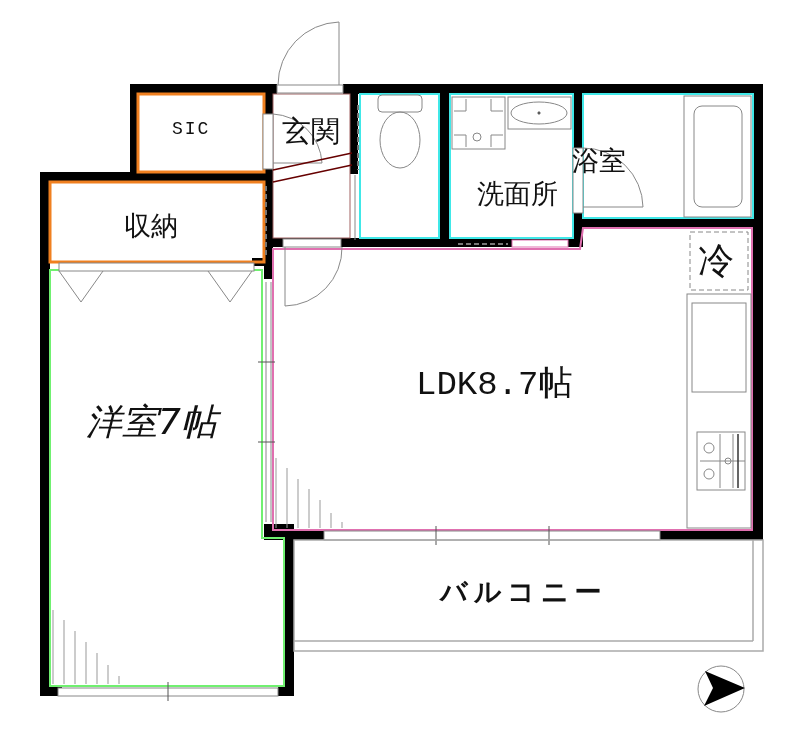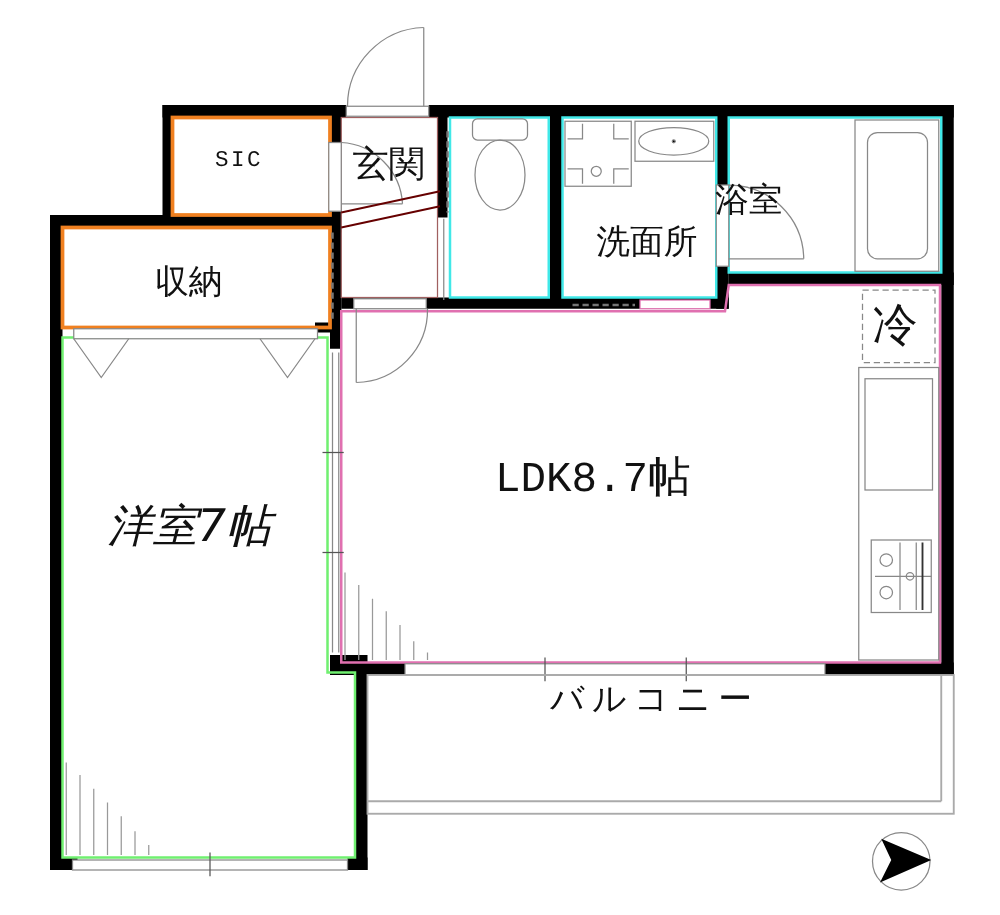--- a/index.html
+++ b/index.html
@@ -5,23 +5,23 @@
   html, body { margin: 0; padding: 0; background: #ffffff; }
   body { width: 800px; height: 732px; position: relative; overflow: hidden; font-family: "DejaVu Sans", sans-serif; }
   #plan { position: absolute; left: 0; top: 0; width: 800px; height: 732px; }
   .label { position: absolute; color: #111; white-space: nowrap; line-height: 1; }
   .lbl-sic { left: 172px; top: 120px; font-size: 18px; font-family: "Liberation Mono", monospace; letter-spacing: 2px; }
   .lbl-genkan { left: 282px; top: 117px; font-size: 29px; }
   .lbl-senmen { left: 477px; top: 180px; font-size: 27px; }
   .lbl-yoku { left: 572px; top: 147px; font-size: 27px; }
   .lbl-rei { left: 698px; top: 243px; font-size: 36px; }
   .lbl-shuno { left: 124px; top: 215px; font-size: 27px; font-family: Liberation Mono, monospace; }
-  .lbl-ldk { left: 396px; top: 368px; font-size: 34px; font-family: "Liberation Mono", monospace; }
+  .lbl-ldk { left: 416px; top: 368px; font-size: 34px; font-family: "Liberation Mono", monospace; }
   .lbl-yoshitsu { left: 86px; top: 404px; font-size: 36px; font-style: italic; }
-  .lbl-balcony { left: 440px; top: 546px; font-size: 27px; letter-spacing: 6px; }
+  .lbl-balcony { left: 440px; top: 578px; font-size: 27px; letter-spacing: 6px; font-weight: bold; }
 </style>
 </head>
 <body>
 
 <div>
 <svg id="plan" width="800" height="732" viewBox="0 0 800 732" xmlns="http://www.w3.org/2000/svg">
 
   <g fill="#000">
 
     <rect x="130" y="84" width="147" height="10"></rect>

